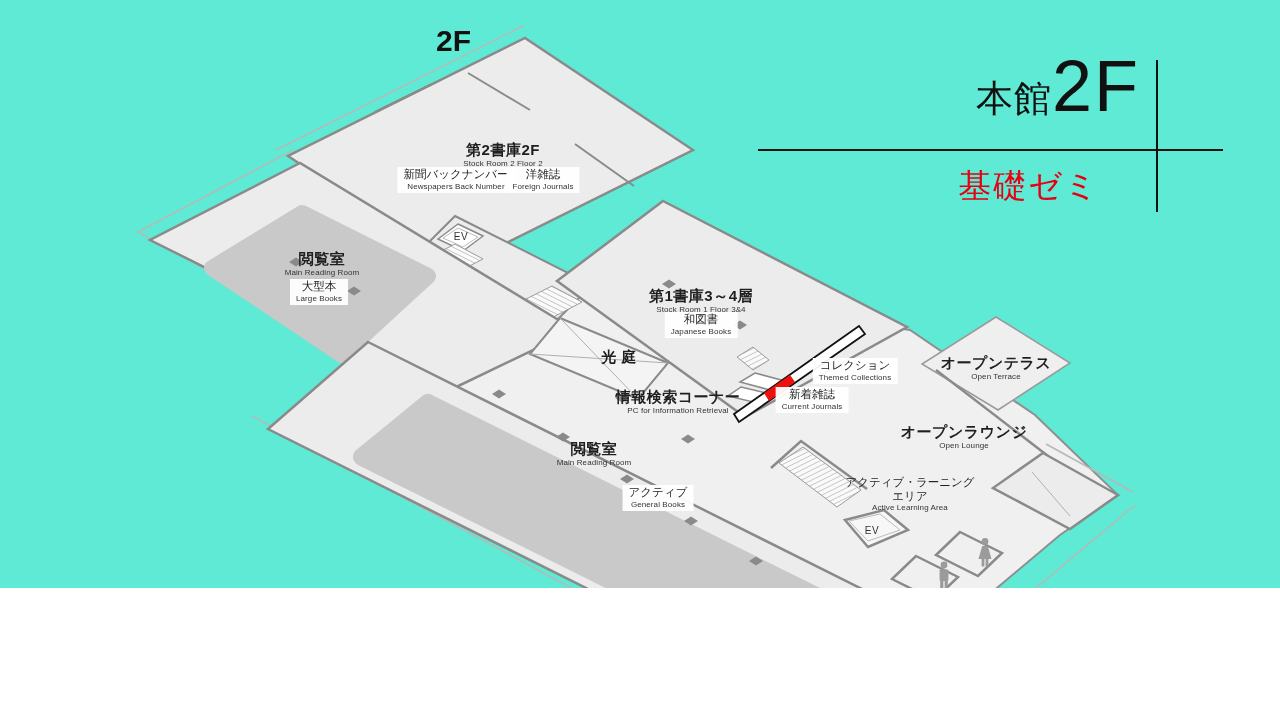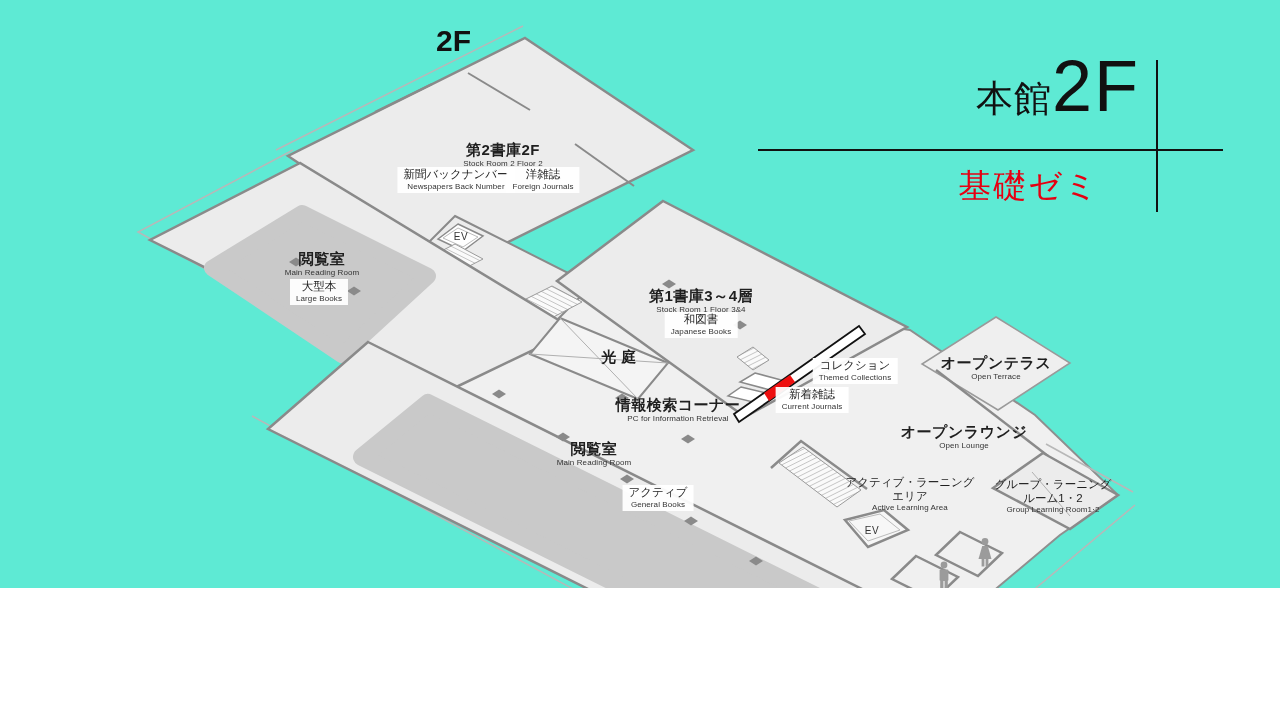--- a/index.html
+++ b/index.html
@@ -196,21 +196,21 @@
 
   <div class="lbl boxed" style="left:701px;top:312px;">
     <div class="jps">和図書</div>
     <div class="en">Japanese Books</div>
   </div>
 
   <div class="lbl" style="left:619px;top:348px;">
     <div class="jp">光 庭</div>
   </div>
 
-  <div class="lbl" style="left:678px;top:388px;margin-top:8px;">
+  <div class="lbl" style="left:678px;top:388px;">
     <div class="jp">情報検索コーナー</div>
     <div class="en">PC for Information Retrieval</div>
   </div>
 
   <div class="lbl boxed" style="left:855px;top:358px;">
     <div class="jps">コレクション</div>
     <div class="en">Themed Collections</div>
   </div>
 
   <div class="lbl boxed" style="left:812px;top:387px;">
@@ -227,25 +227,20 @@
     <div class="jp">オープンラウンジ</div>
     <div class="en">Open Lounge</div>
   </div>
 
   <div class="lbl" style="left:910px;top:456px;margin-top:20px;">
     <div class="jps">アクティブ・ラーニング</div>
     <div class="jps">エリア</div>
     <div class="en">Active Learning Area</div>
   </div>
 
-  <div class="lbl" style="left:1053px;top:478px;">
-    <div class="jps">グループ・ラーニング</div>
-    <div class="jps">ルーム1・2</div>
-    <div class="en">Group Learning Room1·2</div>
-  </div>
 
   <div class="lbl ev" style="left:872px;top:525px;">EV</div>
 
   <div class="lbl" style="left:594px;top:440px;">
     <div class="jp">閲覧室</div>
     <div class="en">Main Reading Room</div>
   </div>
 
   <div class="lbl boxed" style="left:658px;top:485px;">
     <div class="jps">アクティブ</div>

